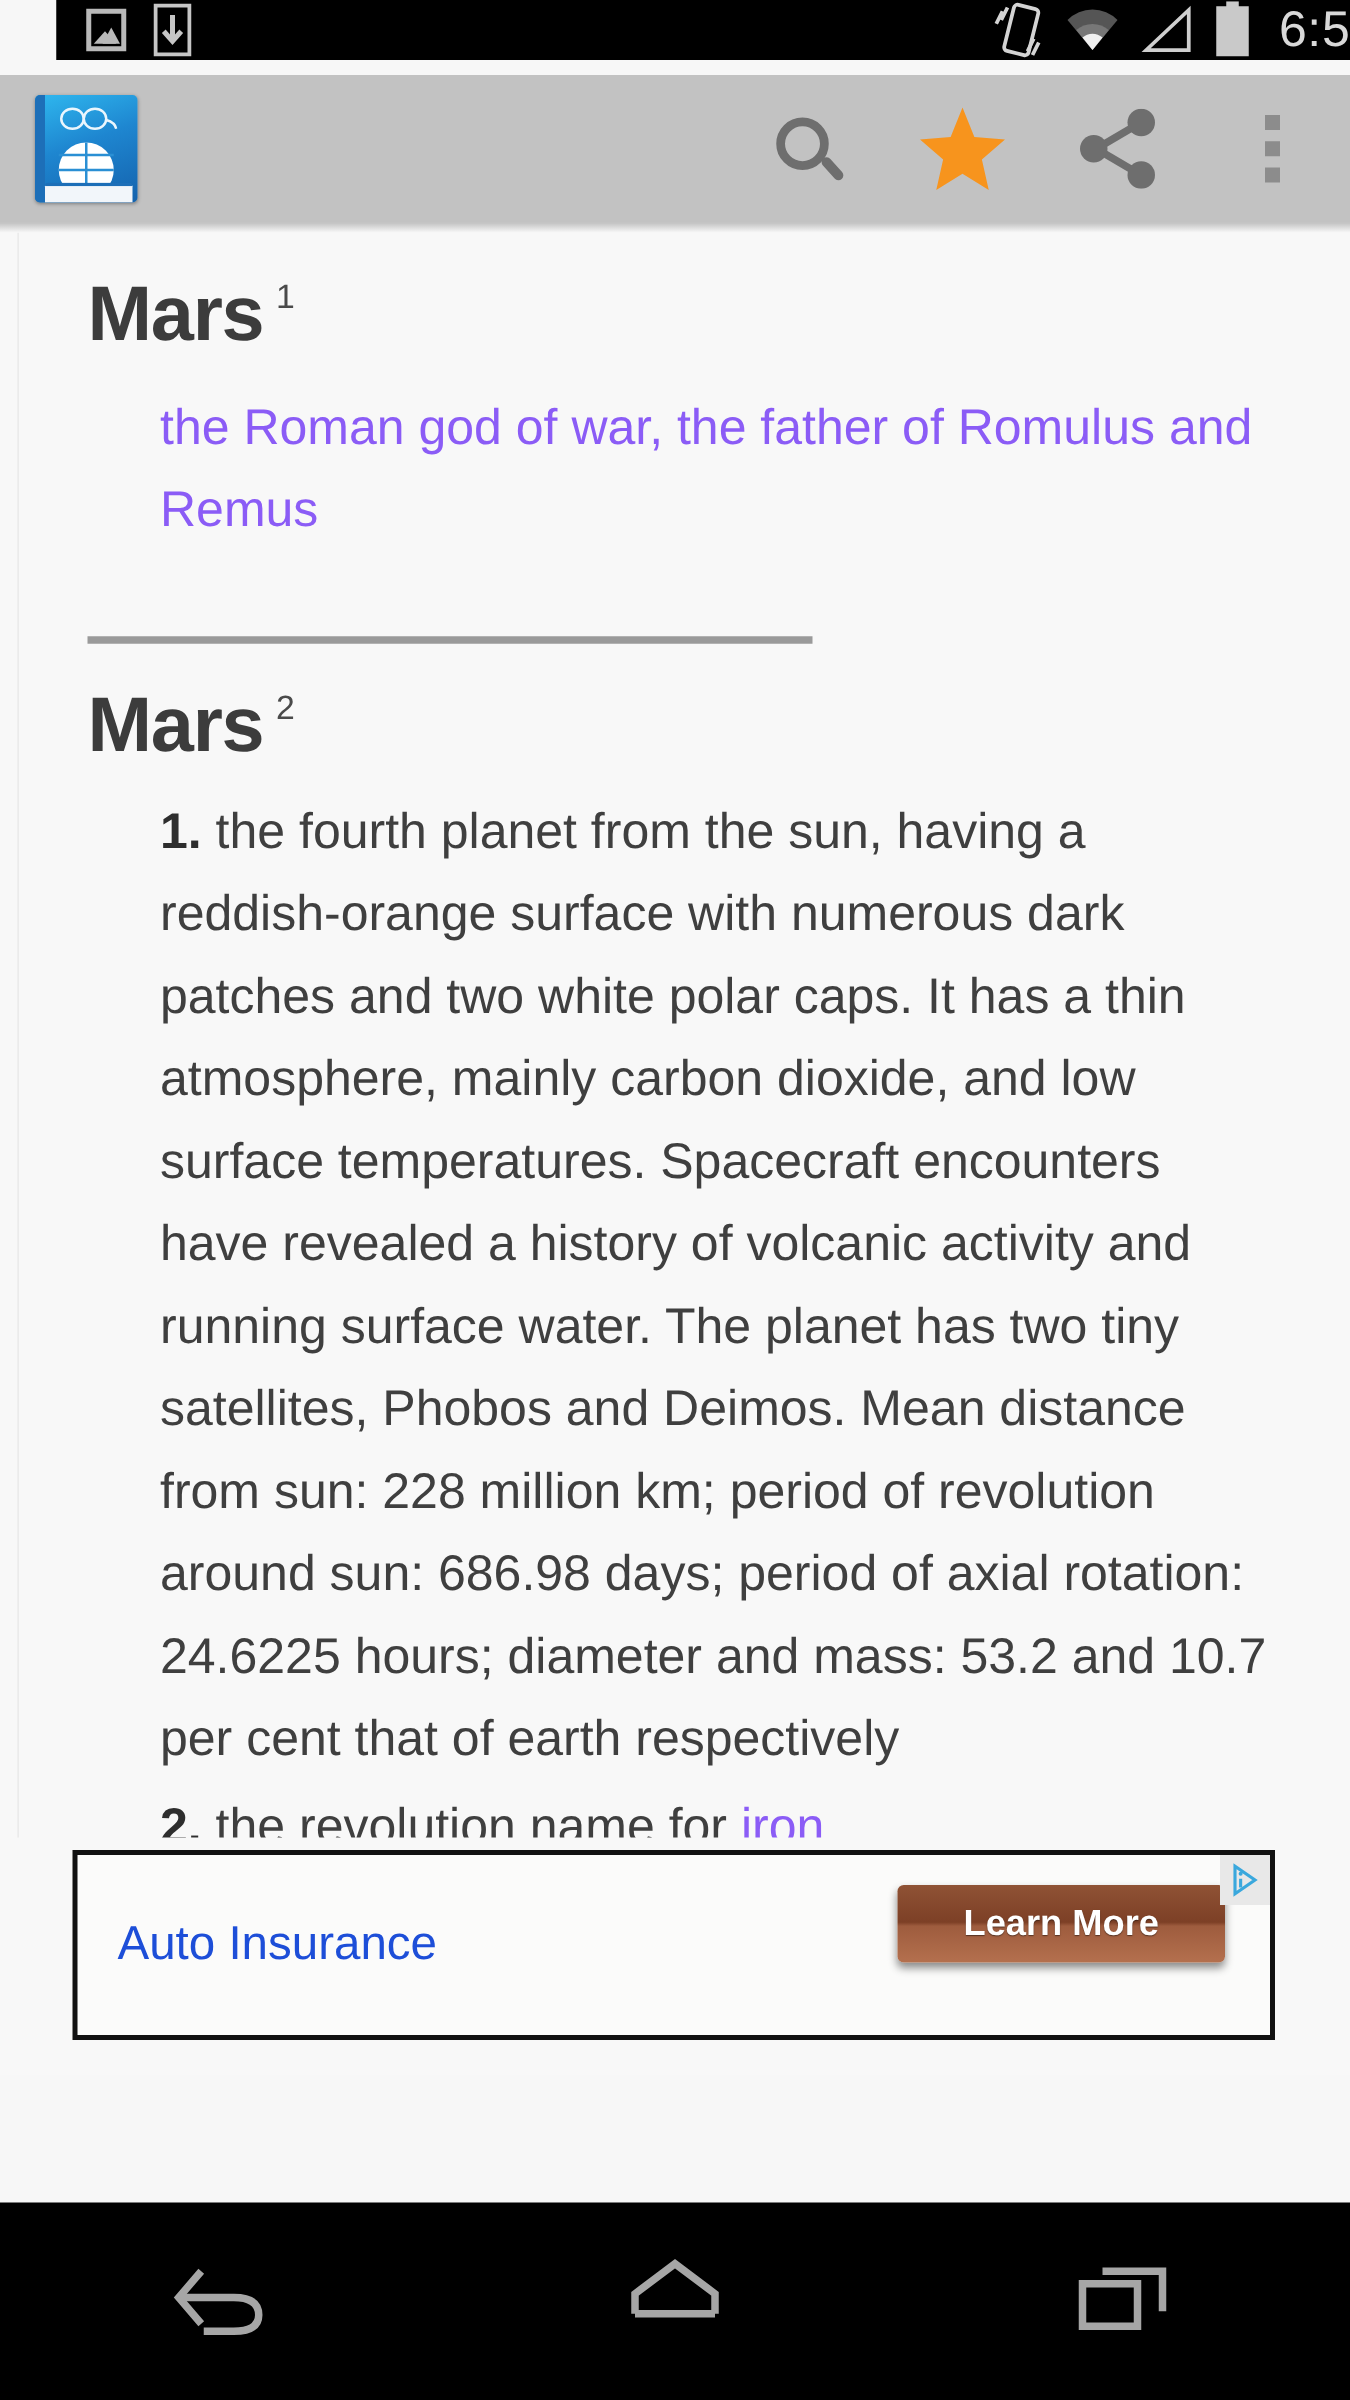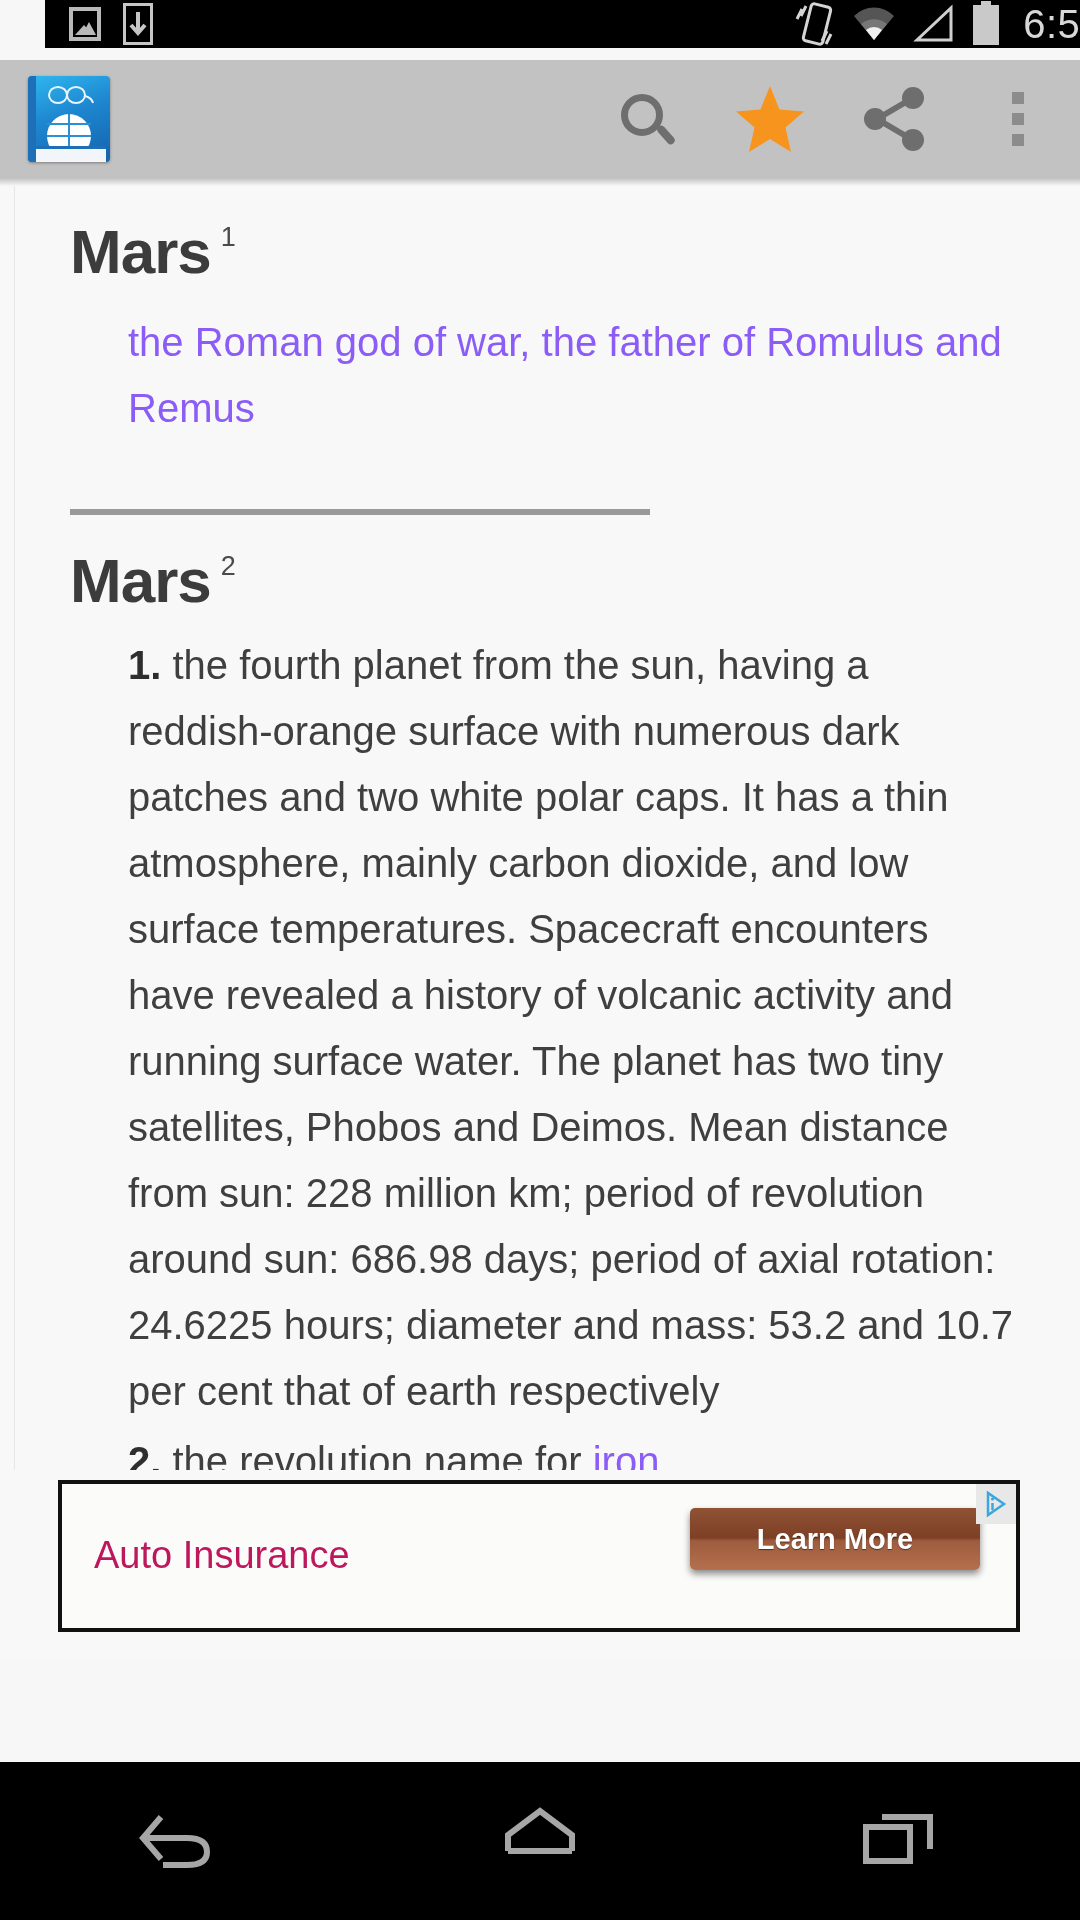--- a/index.html
+++ b/index.html
@@ -129,24 +129,24 @@
   
   .adwrap{
     position:absolute; left:0; bottom:0; width:1080px; height:190px;
     background:#f8f8f8;
   }
   .ad{
     position:absolute; left:58px; top:10px; width:962px; height:152px;
     background:#fbfbfa; border:4px solid #111;
   }
   .ad-text{
-    position:absolute; left:32px; top:50px; font-size:38px; color:#be185d;text-align:center;
+    position:absolute; left:32px; top:50px; font-size:38px; color:#1d4ed8;text-align:center;
   }
   .ad-btn{
-    position:absolute; right:36px; top:24px; width:290px; height:62px;
+    position:absolute; right:36px; top:24px; width:262px; height:62px;
     border-radius:5px;
     background:linear-gradient(to bottom,#a9apppp 0%, #8a4c33 0%, #7c4029 48%, #9c5a3d 52%, #b06b4a 100%);
     background:linear-gradient(to bottom,#8f5235 0%,#7d4026 48%,#9e5c3e 53%,#b4704e 100%);
     color:#fff; font-size:29px; font-weight:bold;
     display:flex; align-items:center; justify-content:center;
     box-shadow:0 4px 7px rgba(0,0,0,.45);
     text-shadow:0 1px 1px rgba(0,0,0,.5);
   }
   .adchoices{
     position:absolute; right:0; top:0; width:40px; height:40px;

